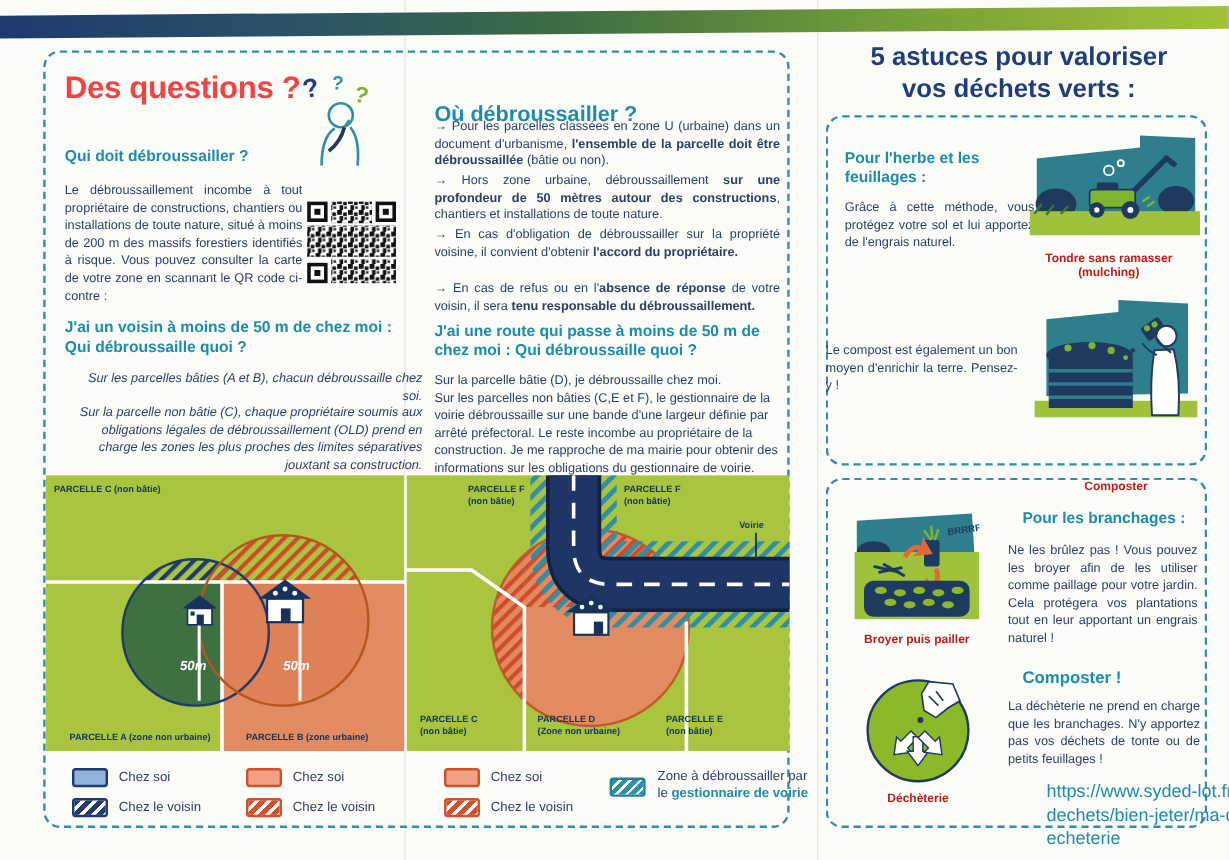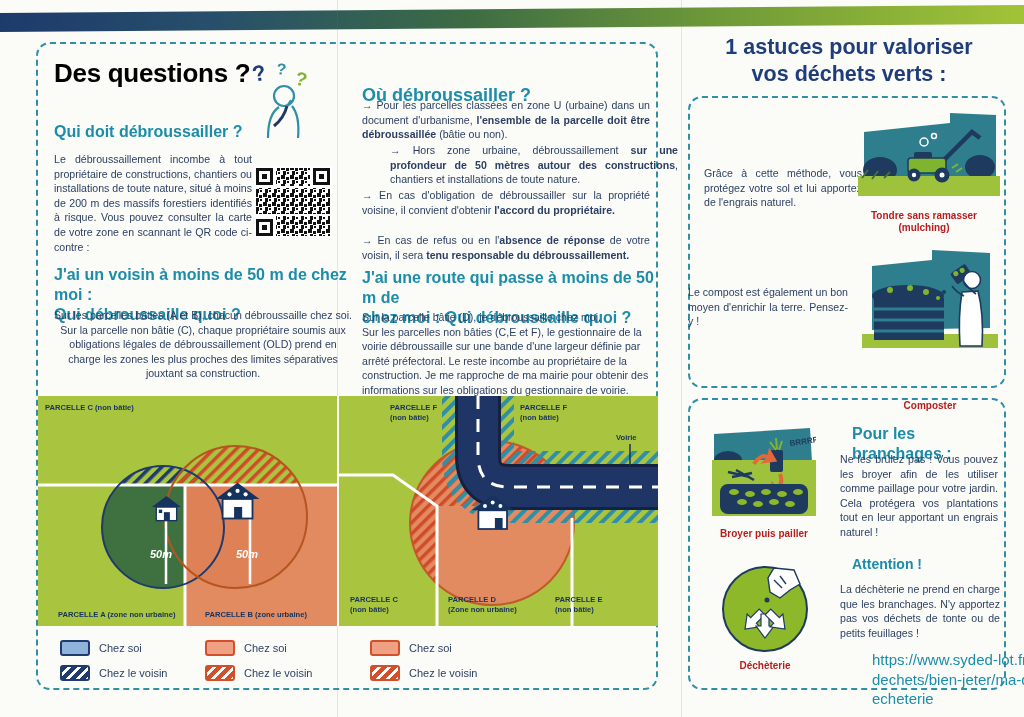--- a/index.html
+++ b/index.html
@@ -8,22 +8,22 @@
   .page { position:absolute; inset:0; background:#fbfbf8; }
 
   .topbar { position:absolute; left:-4px; top:9px; width:1034px; height:19px;
     background:linear-gradient(90deg,#1d3a6c 0%,#28506a 22%,#3c6b44 45%,#6f9a38 70%,#a3c437 100%);
     transform:rotate(-0.45deg); }
 
   .fold { position:absolute; top:0; bottom:0; width:1px; background:rgba(110,110,110,0.16); }
 
   .panel { position:absolute; border:2px dashed #2e8fa6; border-radius:14px; }
 
-  h1.main-title { color:#000000; font-size:26px; font-weight:bold; letter-spacing:-0.3px; }
-  .teal-head { color:#1b8ca9; font-weight:bold; font-size:16px; line-height:1.25; white-space:pre-line; }
+  h1.main-title { color:#ef4444; font-size:26px; font-weight:bold; letter-spacing:-0.3px; }
+  .teal-head { color:#1b8ca9; font-weight:bold; font-size:13px; line-height:1.25; white-space:pre-line; }
   .body-txt { font-size:10.6px; line-height:1.38; text-align:justify; white-space:pre-line; color:#2b3f63; }
   .abs { position:absolute; }
   .accent { color:#1b8ca9; font-weight:700; }
 
   .right-title { color:#1f3d7a; font-size:21.5px; font-weight:bold; text-align:center; line-height:1.25; white-space:pre-line; }
   .caption { color:#b91c1c; font-weight:bold; font-size:10px; text-align:center; line-height:1.2; white-space:pre-line; }
   .url-link { color:#1b8ca9; font-size:15px; line-height:1.3; word-break:break-all; text-decoration:none;margin-left:32px; }
 
   
   .legend-item { display:flex; align-items:center; gap:9px; margin-bottom:9px; }
@@ -91,26 +91,26 @@
         <rect x="62" y="5" width="11" height="11" fill="#fff"></rect>
         <rect x="65" y="8" width="5" height="5" fill="#111"></rect>
       <rect x="2" y="53" width="17" height="17" fill="#111"></rect>
         <rect x="5" y="56" width="11" height="11" fill="#fff"></rect>
         <rect x="8" y="59" width="5" height="5" fill="#111"></rect>
     </g>
   </svg>
 
   <div class="teal-head abs" style="left:54px; top:265px; width:300px;">J'ai un voisin à moins de 50 m de chez moi :
 Qui débroussaille quoi ?</div>
-  <div class="body-txt abs" style="left:54px; top:308px; width:298px; text-align:center;">Sur les parcelles bâties (A et B), chacun débroussaille chez soi.
+  <div class="body-txt abs" style="left:54px; top:308px; width:298px; text-align:right;font-style:italic;">Sur les parcelles bâties (A et B), chacun débroussaille chez soi.
 Sur la parcelle non bâtie (C), chaque propriétaire soumis aux obligations légales de débroussaillement (OLD) prend en charge les zones les plus proches des limites séparatives jouxtant sa construction.</div>
 
   <div class="teal-head abs" style="left:362px; top:84px; width:280px; font-size:18px;">Où débroussailler ?</div>
   <p class="body-txt abs" style="left:362px; top:98px;  width:288px;"><span>→ Pour les parcelles classées en zone U (urbaine) dans un document d'urbanisme, </span><span style="font-weight: 700;">l'ensemble de la parcelle doit être débroussaillée</span><span> (bâtie ou non).</span></p>
-  <p class="body-txt abs" style="left:362px; top:143px; width:288px;margin-left:28px;"><span>→ Hors zone urbaine, débroussaillement </span><span style="font-weight: 700;">sur une profondeur de 50 mètres autour des constructions</span><span>, chantiers et installations de toute nature.</span></p>
+  <p class="body-txt abs" style="left:362px; top:143px; width:288px;"><span>→ Hors zone urbaine, débroussaillement </span><span style="font-weight: 700;">sur une profondeur de 50 mètres autour des constructions</span><span>, chantiers et installations de toute nature.</span></p>
   <p class="body-txt abs" style="left:362px; top:188px; width:288px;"><span>→ En cas d'obligation de débroussailler sur la propriété voisine, il convient d'obtenir </span><span style="font-weight: 700;">l'accord du propriétaire.</span></p>
   <p class="body-txt abs" style="left:362px; top:233px; width:288px;"><span>→ En cas de refus ou en l'</span><span style="font-weight: 700;">absence de réponse</span><span> de votre voisin, il sera </span><span style="font-weight: 700;">tenu responsable du débroussaillement.</span></p>
 
   <div class="teal-head abs" style="left:362px; top:268px; width:295px;">J'ai une route qui passe à moins de 50 m de
 chez moi : Qui débroussaille quoi ?</div>
   <div class="body-txt abs" style="left:362px; top:310px; width:292px; text-align:left;">Sur la parcelle bâtie (D), je débroussaille chez moi.
 Sur les parcelles non bâties (C,E et F), le gestionnaire de la voirie débroussaille sur une bande d'une largeur définie par arrêté préfectoral. Le reste incombe au propriétaire de la construction. Je me rapproche de ma mairie pour obtenir des informations sur les obligations du gestionnaire de voirie.</div>
 
   <svg class="abs" style="left:38px; top:396px;" width="620" height="230" viewBox="0 0 620 230">
     <defs>
@@ -241,25 +241,31 @@
   <div class="abs" style="left:370px; top:640px;">
     <div class="legend-item">
         <span class="sw sw-orng"></span>
         <span class="legend-label">Chez soi</span>
       </div>
     <div class="legend-item">
         <span class="sw sw-redh"></span>
         <span class="legend-label">Chez le voisin</span>
       </div>
   </div>
-
-  <div class="right-title abs" style="left:692px; top:34px; width:314px;">1 astuces pour valoriser
+  <div class="abs" style="left:508px; top:640px; display:flex; gap:10px; align-items:flex-start;">
+    <span class="sw sw-tealh" style="margin-top:8px;"></span>
+    <span class="legend-rich"><span>Zone à débroussailler par le </span><span class="accent" style="font-weight: 700;">gestionnaire de voirie</span></span>
+  </div>
+
+  <div class="right-title abs" style="left:692px; top:34px; width:314px;">5 astuces pour valoriser
 vos déchets verts :</div>
 
   <div class="panel" style="left:688px; top:96px; width:318px; height:292px;"></div>
+  <div class="teal-head abs" style="left:704px; top:124px; width:150px;">Pour l'herbe et les
+feuillages :</div>
   <div class="body-txt abs" style="left:704px; top:166px; width:158px;">Grâce à cette méthode, vous protégez votre sol et lui apportez de l'engrais naturel.</div>
 
   <svg class="abs" style="left:858px; top:110px;" width="142" height="95" viewBox="0 0 142 95">
     <path d="M6,22 L92,13 L92,3 L138,5 L138,70 L6,72 Z" fill="#2f7e8e"></path>
     <ellipse cx="22" cy="60" rx="17" ry="13" fill="#1e3a5f"></ellipse>
     <ellipse cx="122" cy="57" rx="15" ry="12" fill="#1e3a5f"></ellipse>
     <rect x="0" y="66" width="142" height="20" fill="#9fc23d"></rect>
     <path d="M4,68 L10,60 M14,69 L20,61 M26,68 L32,62" stroke="#3f7140" stroke-width="2" fill="none"></path>
     <circle cx="66" cy="32" r="4" fill="none" stroke="#fff" stroke-width="1.5"></circle>
     <circle cx="76" cy="26" r="2.5" fill="none" stroke="#fff" stroke-width="1.5"></circle>
@@ -321,21 +327,21 @@
     <ellipse cx="30" cy="80" rx="5" ry="3" fill="#8cb829"></ellipse>
       <ellipse cx="46" cy="82" rx="5" ry="3" fill="#8cb829"></ellipse>
       <ellipse cx="62" cy="80" rx="5" ry="3" fill="#8cb829"></ellipse>
       <ellipse cx="78" cy="82" rx="5" ry="3" fill="#8cb829"></ellipse>
   </svg>
   <div class="caption abs" style="left:698px; top:528px; width:132px;">Broyer puis pailler</div>
 
   <div class="teal-head abs" style="left:852px; top:424px; width:150px;">Pour les branchages :</div>
   <div class="body-txt abs" style="left:840px; top:452px; width:158px;">Ne les brûlez pas ! Vous pouvez les broyer afin de les utiliser comme paillage pour votre jardin. Cela protégera vos plantations tout en leur apportant un engrais naturel !</div>
 
-  <div class="teal-head abs" style="left:852px; top:556px; width:150px; font-size:14px;">Attention !</div>
+  <div class="teal-head abs" style="left:852px; top:556px; width:150px; font-size:14px;">Composter !</div>
   <div class="body-txt abs" style="left:840px; top:582px; width:160px;">La déchèterie ne prend en charge que les branchages. N'y apportez pas vos déchets de tonte ou de petits feuillages !</div>
   <a class="url-link abs" href="#" style="left:840px; top:650px; width:162px; display:block;">https://www.syded-lot.fr/dechets/bien-jeter/ma-decheterie</a>
 
   <svg class="abs" style="left:718px; top:562px;" width="94" height="94" viewBox="0 0 94 94">
     <circle cx="47" cy="47" r="42" fill="#8cb829" stroke="#1e3a5f" stroke-width="2"></circle>
     <g fill="#fff" stroke="#1e3a5f" stroke-width="1.2">
       <path transform="translate(44,50) rotate(135)" d="M0,-4 L12,-4 L12,-9 L24,0 L12,9 L12,4 L0,4 Z"></path>
       <path transform="translate(47,52) rotate(90)" d="M0,-4 L12,-4 L12,-9 L24,0 L12,9 L12,4 L0,4 Z"></path>
       <path transform="translate(50,50) rotate(45)" d="M0,-4 L12,-4 L12,-9 L24,0 L12,9 L12,4 L0,4 Z"></path>
     </g>

